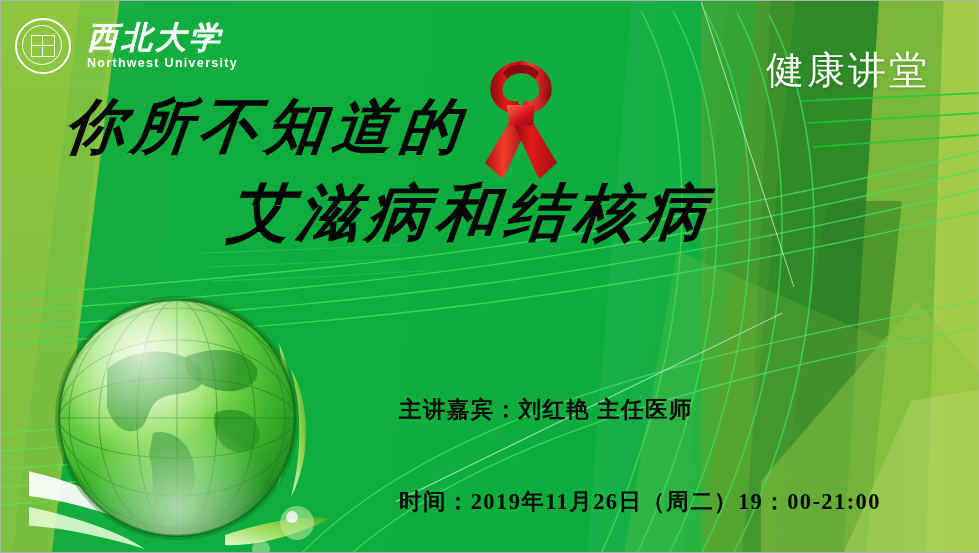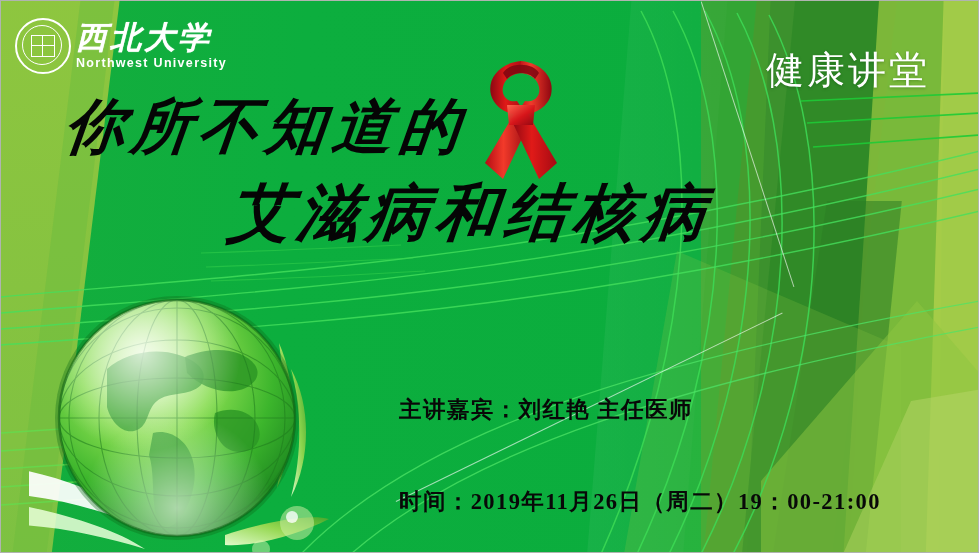--- a/index.html
+++ b/index.html
@@ -78,21 +78,21 @@
   }
   .hairline.h1 { left: 700px; top: 0px; width: 300px; transform: rotate(72deg); }
   .hairline.h2 { left: 395px; top: 500px; width: 430px; transform: rotate(-26deg); }
 
   
   .mesh { position: absolute; left: 0; top: 0; width: 979px; height: 553px; pointer-events: none; }
 
   
   .logo-block {
     position: absolute; left: 14px; top: 17px;
-    display: flex; align-items: center; gap: 5px;
+    display: flex; align-items: center; gap: 16px;
     z-index: 8;
   }
   .seal {
     width: 52px; height: 52px; border-radius: 50%;
     border: 2px solid #ffffff;
     position: relative; flex: none;
     display: flex; align-items: center; justify-content: center;
   }
   .seal::before {
     content: ""; position: absolute; left: 5px; top: 5px;

